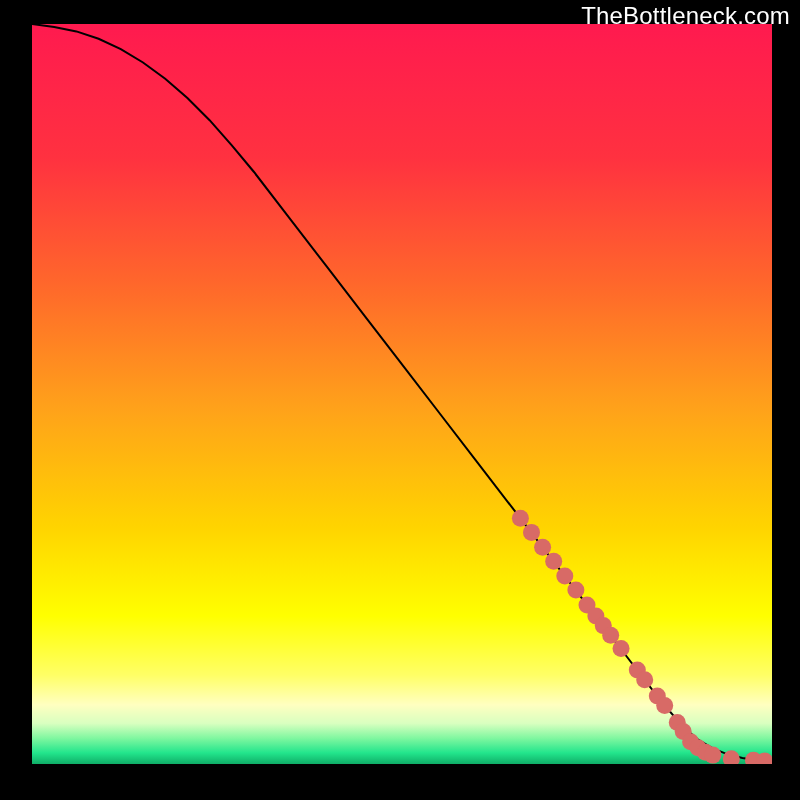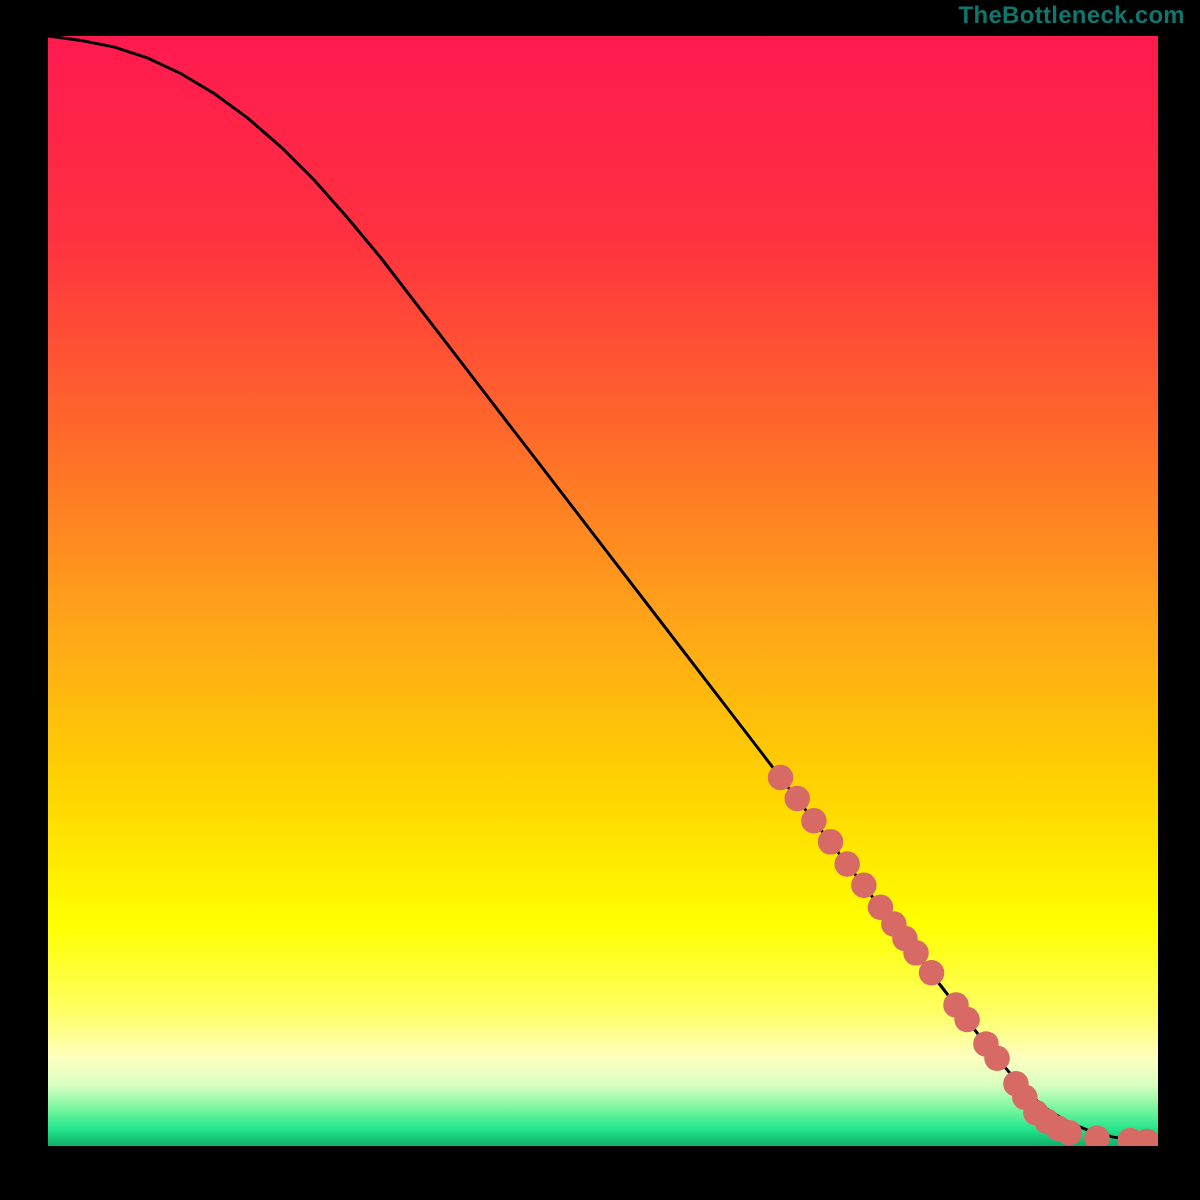--- a/index.html
+++ b/index.html
@@ -14,23 +14,23 @@
     position: relative;
     width: 800px;
     height: 800px;
     background: #000000;
   }
   .watermark {
     position: absolute;
     top: 2px;
     right: 10px;
     font-family: Arial, Helvetica, sans-serif;
-    font-size: 16px;
-    font-weight: 700;
-    color: #0f766e;
+    font-size: 24px;
+    font-weight: 400;
+    color: #ffffff;
     letter-spacing: 0.2px;
   }
   .plot {
     position: absolute;
     left: 32px;
     top: 24px;
     width: 740px;
     height: 740px;
   }
   .plot svg {

